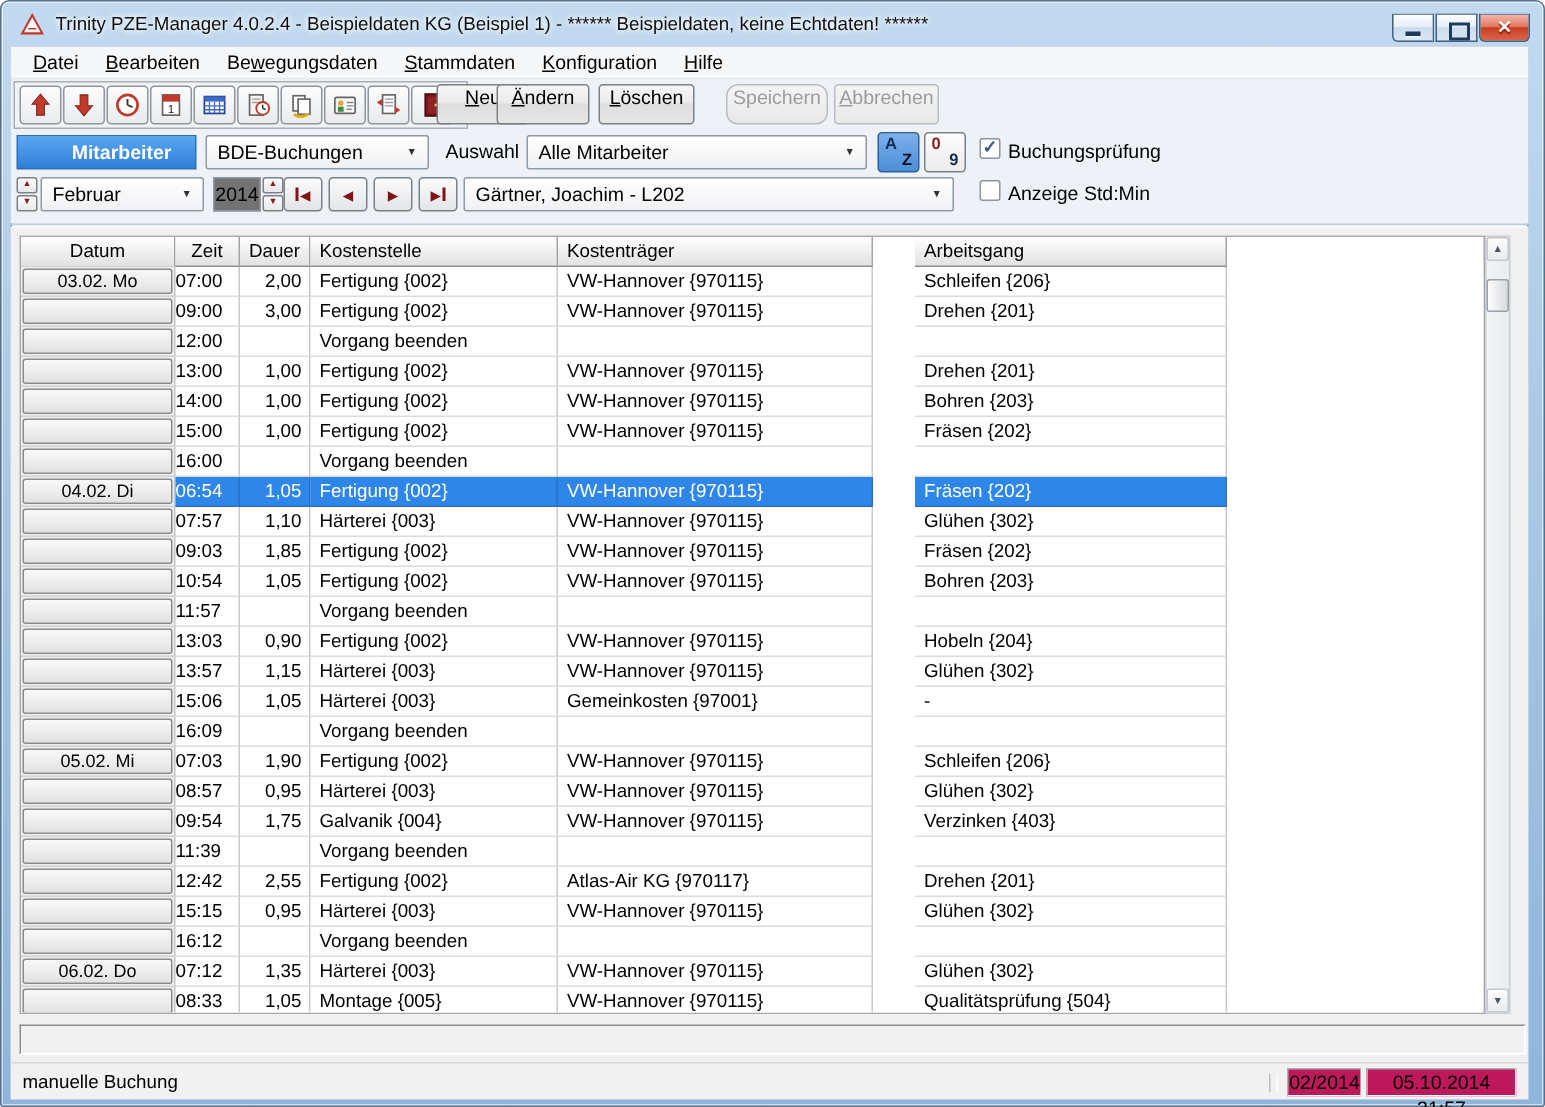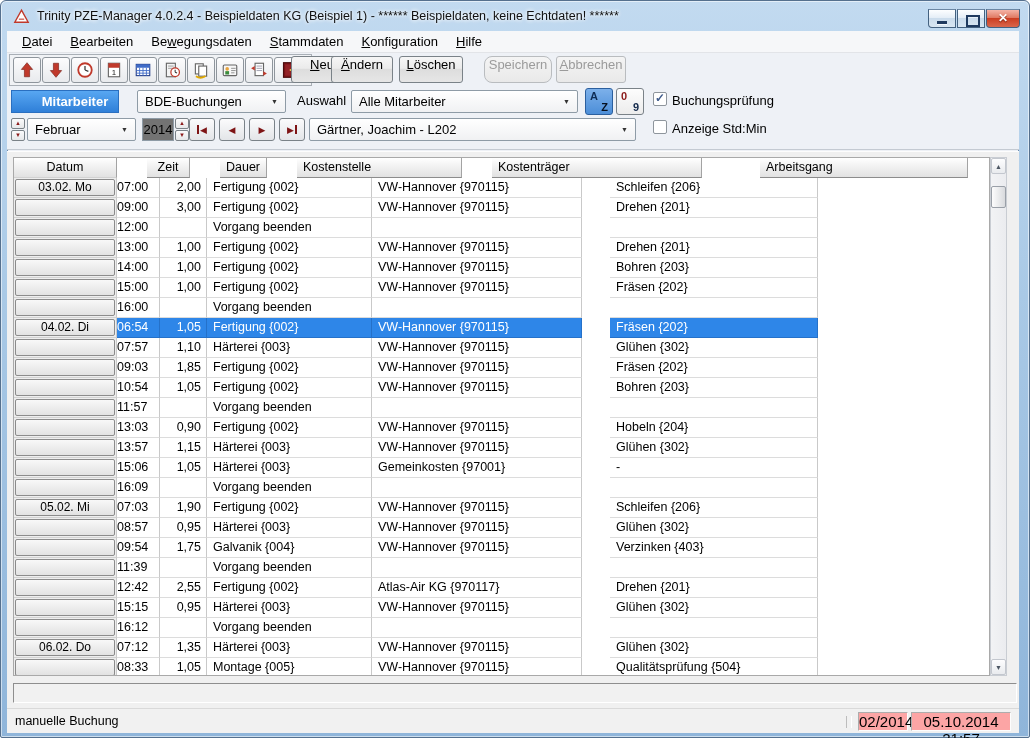--- a/index.html
+++ b/index.html
@@ -52,21 +52,21 @@
     background:linear-gradient(180deg,#F6F6F6 0%,#EBEBEB 45%,#DDDDDD 50%,#E6E6E6 100%);
     font-size:13px; text-align:center; cursor:pointer; font-family:"Liberation Sans",sans-serif; }
   .push-btn .k { text-decoration:underline; }
   .push-btn.disabled { color:#9B9B9B; border-color:#B9BCBF;
     background:linear-gradient(180deg,#F4F4F4,#E9E9E9); cursor:default; }
   .b-neu{left:256px;width:62px;margin-left:28px;} .b-aendern{left:324px;width:62px;} .b-loeschen{left:392px;width:64px;}
   .b-speichern{left:477px;width:68px;border-radius:8px;} .b-abbrechen{left:549px;width:70px;}
 
   
   .filters { position:absolute; left:6px; top:88px; width:1012px; height:60px; background:#EEF1F6; }
-  .mit-label { position:absolute; left:4px; top:1px; width:108px; height:23px; line-height:22px;
+  .mit-label { position:absolute; left:4px; top:1px; width:120px; height:23px; line-height:22px;
     text-align:center; font-weight:bold; color:#fff;
     background:linear-gradient(180deg,#58A7F2,#2F7FD8); border:1px solid #2A6FC0;padding-left:20px; }
   .combo { position:absolute; height:23px; border:1px solid #8E9BA6; border-radius:2px;
     background:linear-gradient(180deg,#FFFFFF,#F0F1F3); line-height:21px; padding-left:7px; cursor:pointer; white-space:nowrap; overflow:hidden; }
   .combo::after { content:"▼"; position:absolute; right:7px; top:0; font-size:7px; line-height:21px; color:#333; }
   .c-view { left:130px; top:1px; width:149px; }
   .c-selection { left:344px; top:1px; width:227px; }
   .c-month { left:20px; top:29px; width:109px; }
   .c-employee { left:302px; top:29px; width:327px; }
   .flt-label { position:absolute; white-space:nowrap; }
@@ -96,21 +96,21 @@
   .n-first{left:182px;} .n-prev{left:212px;} .n-next{left:242px;} .n-last{left:272px;}
   .n-first .bar{margin-right:1px;} .n-last .bar{margin-left:1px;}
 
   .divider { position:absolute; left:6px; top:148px; width:1012px; height:3px;
     border-top:1px solid #C4CAD2; border-bottom:1px solid #FDFDFD; }
 
   
   .main { position:absolute; left:6px; top:151px; width:1012px; height:556px; background:#F0F0F0; }
   .table-viewport { position:absolute; left:6px; top:5px; width:977px; height:519px;
     background:#fff; border:1px solid #A9A9A9; overflow:hidden; }
-  .thead { display:flex; height:20px;gap:30px; }
+  .thead { display:flex; height:20px; }
   .th { background:linear-gradient(180deg,#FFFFFF,#EDEDED 60%,#E2E2E2); border-right:1px solid #A3A3A3;
     border-bottom:1px solid #8C8C8C; font-size:12.5px; line-height:19px; white-space:nowrap; overflow:hidden; }
   .trow { display:flex; height:20px; background:#fff; }
   .cell { border-right:1px solid #C9C9C9; border-bottom:1px solid #DCDCDC; font-size:12.5px;
     line-height:19px; white-space:nowrap; overflow:hidden; }
   .c-datum { width:103px; padding:0; border-bottom:1px solid #D2D2D2; background:#EDEDED; }
   .c-zeit { width:43px; text-align:left; }
   .c-dauer { width:47px; text-align:right; padding-right:5px; }
   .c-ks { width:165px; padding-left:6px; }
   .c-kt { width:210px; padding-left:6px; }
@@ -133,22 +133,22 @@
   
   .info-field { position:absolute; left:6px; top:531px; width:1004px; height:20px; background:#F1F1F1;
     border:1px solid; border-color:#8E8E8E #FFFFFF #FFFFFF #8E8E8E; }
 
   
   .statusbar { position:absolute; left:6px; top:707px; width:1012px; height:25px; background:#F1F1F1;
     border-top:1px solid #D9D9D9; }
   .sb-left { position:absolute; left:8px; top:5px; font-size:12.5px; }
   .sb-grip { position:absolute; left:839px; top:7px; width:6px; height:12px;
     border-left:1px solid #BDBDBD; border-right:1px solid #FFF; }
-  .sb-panel { position:absolute; top:3px; height:19px; line-height:17px; text-align:center; font-size:15px;
-    border:1px solid; border-color:#ADADAD #FDFDFD #FDFDFD #ADADAD; background:#fca5a5; }
+  .sb-panel { position:absolute; top:3px; height:19px; line-height:17px; text-align:center; font-size:13px;
+    border:1px solid; border-color:#ADADAD #FDFDFD #FDFDFD #ADADAD; background:#be185d; }
   .sb-period { left:851px; width:50px; }
   .sb-datetime { left:904px; width:100px; }
 </style>
 </head>
 <body>
 
 <div id="window">
 
   <div class="titlebar">
     <svg class="title-icon" viewBox="0 0 16 16">

